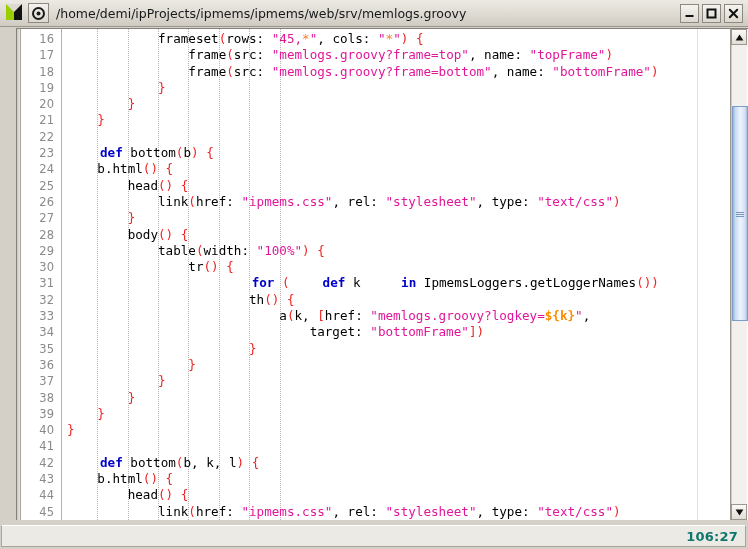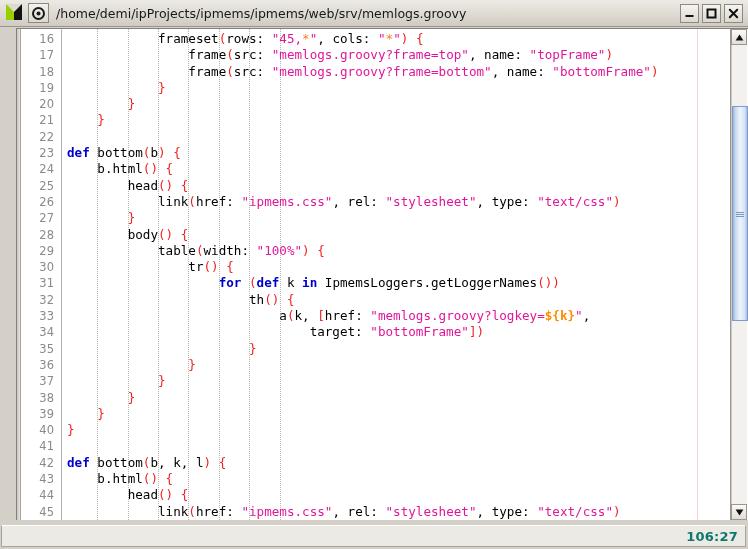--- a/index.html
+++ b/index.html
@@ -115,21 +115,21 @@
     position: relative;
     height: 16.3px; line-height: 16.3px;
     font-family: "DejaVu Sans Mono", monospace;
     font-size: 12.6px;
     white-space: pre;
     color: #000000;
     padding-left: 5px;
     box-sizing: border-box;
   }
   
-  .kw   { color: #0000cc; font-weight: bold; }
+  .kw   { color: #0000cc; font-weight: bold; margin-left: 33px; }
   .pn   { color: #000000; }
   .br   { color: #ee2222; }
   .st   { color: #e0179a; }
   .gs   { color: #ff8c00; font-weight: bold; }
   .stx  { color: #ff7f2a; }
 
   
   .guide {
     position: absolute;
     top: 0; bottom: 0;

